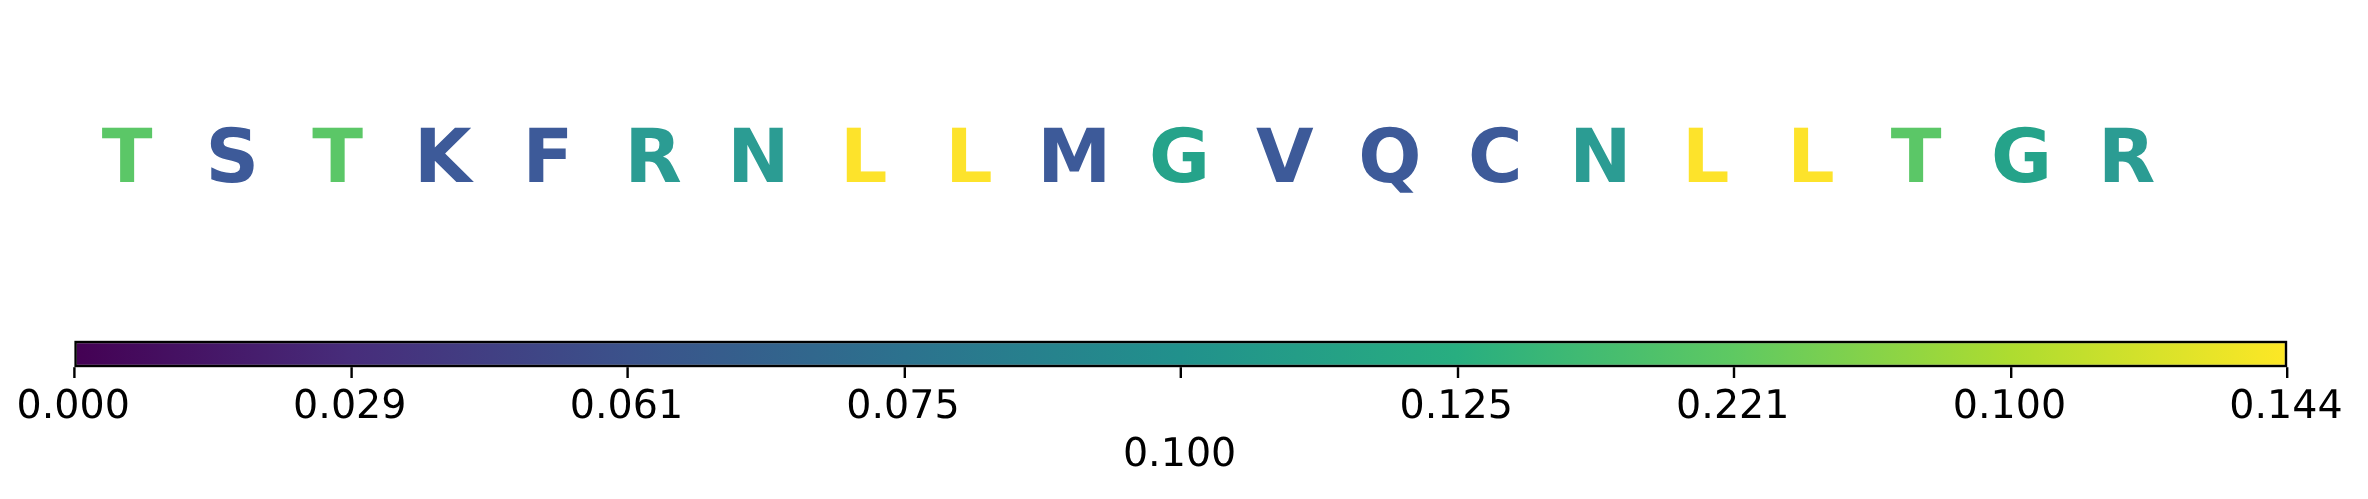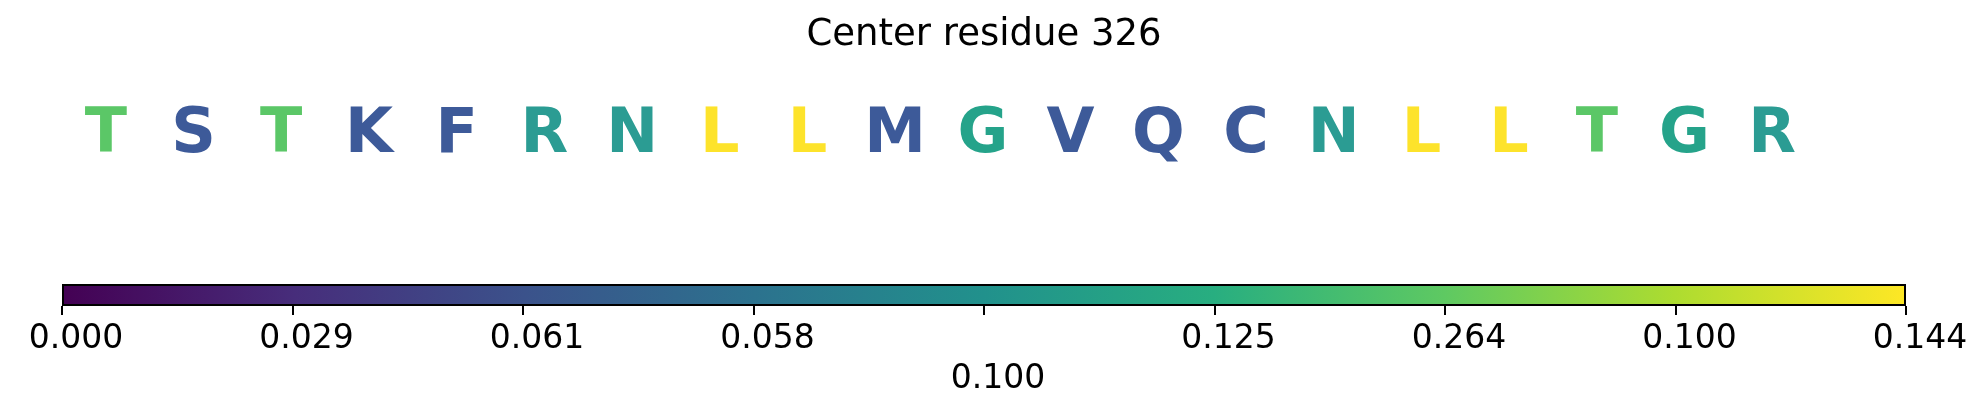--- a/index.html
+++ b/index.html
@@ -29,37 +29,36 @@
     border: 2px solid #000;
   }
   .tick-row {
     position: absolute; left: 62px; top: 306px; width: 1844px; height: 10px;
   }
   .cbar-tick {
     position: absolute; top: 0; width: 2px; height: 9px; background: #000;
     transform: translateX(-50%);
   }
   .ticklabel-row {
-    position: absolute; left: 76px; top: 320px; width: 1844px; height: 40px; text-decoration: underline;
+    position: absolute; left: 61px; top: 320px; width: 1844px; height: 40px; text-decoration: underline;
   }
   .cbar-ticklabel {
     position: absolute; top: 0; transform: translateX(-50%);
     font-size: 33px; color: #000; white-space: nowrap; line-height: 1;
   }
   .cbar-label {
     position: absolute; left: 62px; top: 360px; width: 1844px;
     text-align: center; font-size: 34px; color: #000; line-height: 1;
   }
 </style>
 </head>
 <body>
 
 <div class="figure">
 
-  <div class="chart-title">Center residue 326</div>
 
   <div class="seq-row" id="seq-row">
       <div class="seq-letter" style="color: rgb(91, 199, 103);">T</div>
       <div class="seq-letter" style="color: rgb(61, 90, 153);">S</div>
       <div class="seq-letter" style="color: rgb(91, 199, 103);">T</div>
       <div class="seq-letter" style="color: rgb(61, 90, 153);">K</div>
       <div class="seq-letter" style="color: rgb(61, 90, 153);">F</div>
       <div class="seq-letter" style="color: rgb(43, 156, 147);">R</div>
       <div class="seq-letter" style="color: rgb(43, 156, 147);">N</div>
       <div class="seq-letter" style="color: rgb(253, 227, 43);">L</div>
@@ -88,22 +87,22 @@
       <div class="cbar-tick" style="left: 62.5%;"></div>
       <div class="cbar-tick" style="left: 75%;"></div>
       <div class="cbar-tick" style="left: 87.5%;"></div>
       <div class="cbar-tick" style="left: 100%;"></div>
     </div>
 
   <div class="ticklabel-row" id="ticklabel-row">
       <div class="cbar-ticklabel" style="left: 0%;">0.000</div>
       <div class="cbar-ticklabel" style="left: 12.5%;">0.029</div>
       <div class="cbar-ticklabel" style="left: 25%;">0.061</div>
-      <div class="cbar-ticklabel" style="left: 37.5%;">0.058</div>
+      <div class="cbar-ticklabel" style="left: 37.5%;">0.075</div>
       <div class="cbar-ticklabel" style="left: 50%; margin-top: 40px;">0.100</div>
       <div class="cbar-ticklabel" style="left: 62.5%;">0.125</div>
-      <div class="cbar-ticklabel" style="left: 75%;">0.264</div>
+      <div class="cbar-ticklabel" style="left: 75%;">0.221</div>
       <div class="cbar-ticklabel" style="left: 87.5%;">0.100</div>
       <div class="cbar-ticklabel" style="left: 100%;">0.144</div>
     </div>
 
 
 </div>
 
 </body></html>

